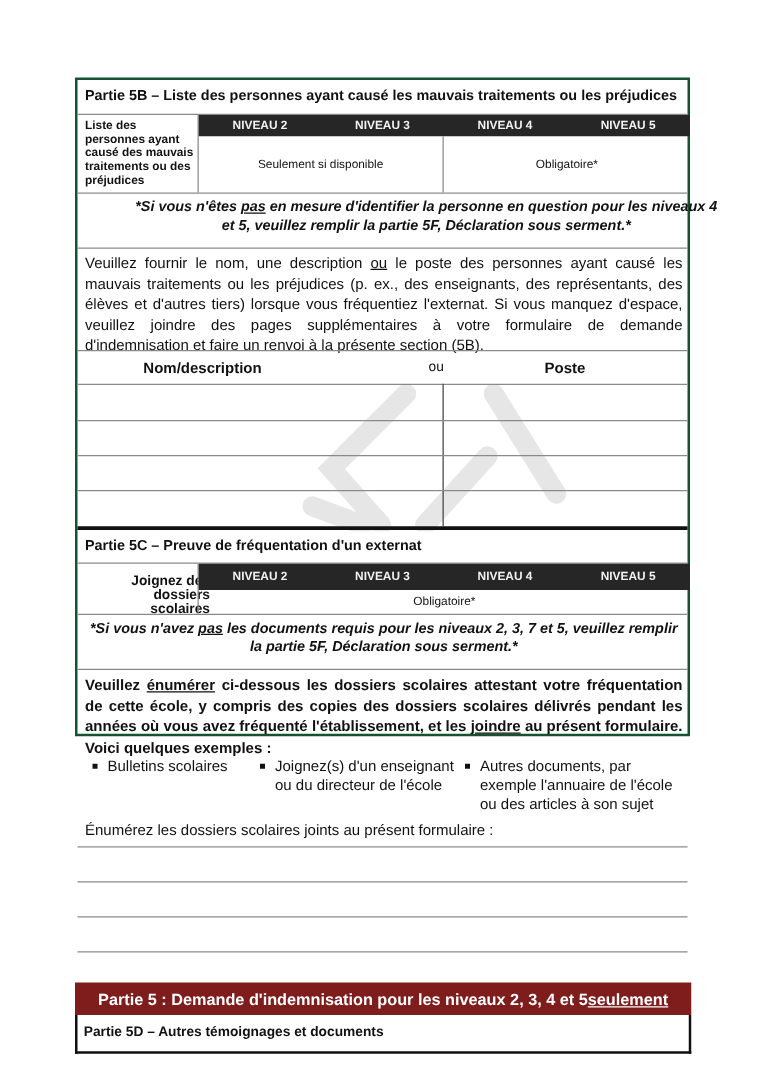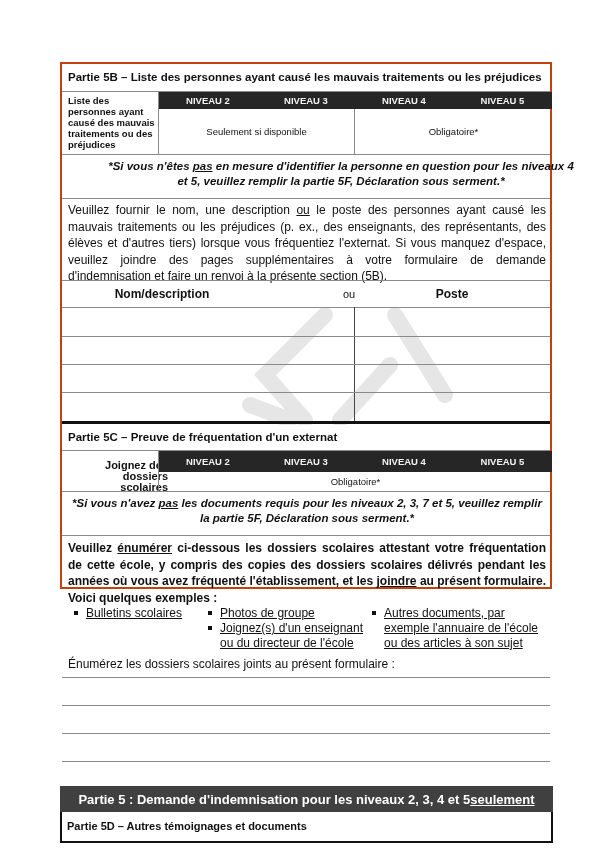--- a/index.html
+++ b/index.html
@@ -1,27 +1,27 @@
 <!DOCTYPE html>
 <html><head>
 <meta charset="utf-8">
 <style>
   html,body{margin:0;padding:0;background:#ffffff;}
   body{width:613px;height:865px;position:relative;overflow:hidden;font-family:"Liberation Sans",sans-serif;color:#111;}
   .abs{position:absolute;box-sizing:border-box;}
-  .box{left:60px;top:62px;width:492px;height:527px;border:2px solid #c2410c;}
+  .box{left:60px;top:62px;width:492px;height:527px;border:2px solid #14532d;}
   .row-line{position:absolute;left:0;right:0;border-top:1px solid #8a8a8a;}
   .title{font-weight:bold;font-size:11.5px;}
   .dark{background:#262626;color:#f2f2f2;font-weight:bold;font-size:9.5px;}
   .lvl{position:absolute;top:0;height:100%;display:flex;align-items:center;justify-content:center;}
   .small{font-size:9.5px;}
   .note{font-style:italic;font-weight:bold;font-size:11.5px;text-align:center;line-height:15px;}
   .para{font-size:12px;line-height:16.5px;text-align:justify;}
   u{text-decoration:underline;}
-  .bullets{font-size:12px;line-height:15px;text-decoration:underline;}
+  .bullets{font-size:12px;line-height:15px;}
   .bl{display:flex;}
   .bl .dot{width:18px;flex:none;}
   .dot::before{content:"";display:inline-block;width:4px;height:4px;background:#111;margin-bottom:2px;margin-left:6px;}
 </style>
 </head>
 <body>
 
 <svg class="abs" style="left:230px;top:295px;" width="240" height="130" viewBox="0 0 240 130">
   <g fill="none" stroke="#e6e6e6" stroke-width="16" stroke-linecap="round">
     <path d="M95 20 L35 80 L75 125"></path>
@@ -112,24 +112,20 @@
 
   <div class="abs bullets" style="left:6px;top:542px;width:135px;">
     <div class="bl">
         <span class="dot"></span>
         <span>Bulletins scolaires</span>
       </div>
   </div>
   <div class="abs bullets" style="left:140px;top:542px;width:165px;">
     <div class="bl">
         <span class="dot"></span>
-        <span>Photos de groupe</span>
-      </div>
-    <div class="bl">
-        <span class="dot"></span>
         <span>Joignez(s) d'un enseignant ou du directeur de l'école</span>
       </div>
   </div>
   <div class="abs" style="left:6px;top:593px;font-size:12px;">Énumérez les dossiers scolaires joints au présent formulaire :</div>
 
   <div class="abs bullets" style="left:304px;top:542px;width:186px;">
     <div class="bl">
         <span class="dot"></span>
         <span>Autres documents, par exemple l'annuaire de l'école ou des articles à son sujet</span>
       </div>
@@ -138,20 +134,20 @@
   <div class="row-line" style="top:613px;"></div>
   <div class="abs" style="left:0;top:614px;width:488px;height:27px;"></div>
   <div class="row-line" style="top:641px;"></div>
   <div class="abs" style="left:0;top:642px;width:488px;height:27px;"></div>
   <div class="row-line" style="top:669px;"></div>
   <div class="abs" style="left:0;top:670px;width:488px;height:27px;"></div>
   <div class="row-line" style="top:697px;"></div>
   <div class="abs" style="left:0;top:698px;width:488px;height:22px;"></div>
 </div>
 
-<div class="abs" style="left:60px;top:786px;width:493px;height:26px;background:#404040;color:#fff;font-weight:bold;font-size:13px;display:flex;align-items:center;justify-content:center;">
+<div class="abs" style="left:60px;top:786px;width:493px;height:26px;background:#7f1d1d;color:#fff;font-weight:bold;font-size:13px;display:flex;align-items:center;justify-content:center;">
   <span>Partie 5 : Demande d'indemnisation pour les niveaux 2, 3, 4 et 5 </span>
     <u>seulement</u>
 </div>
 
 <div class="abs" style="left:60px;top:812px;width:493px;height:31px;border:2px solid #111;border-top:none;">
   <div class="abs title" style="left:5px;top:8px;font-size:11px;">Partie 5D – Autres témoignages et documents</div>
 </div>
 
 </body></html>

